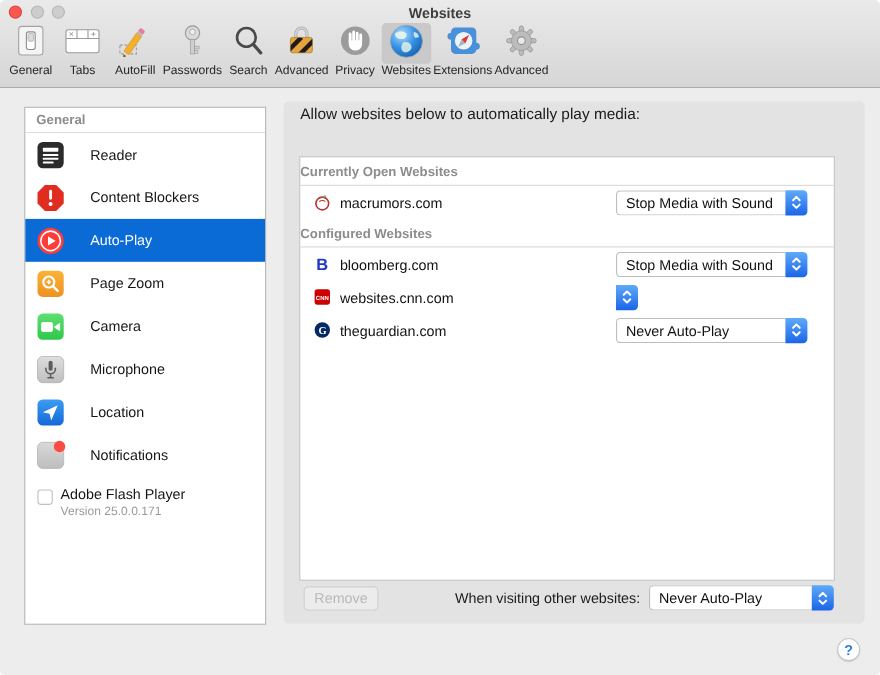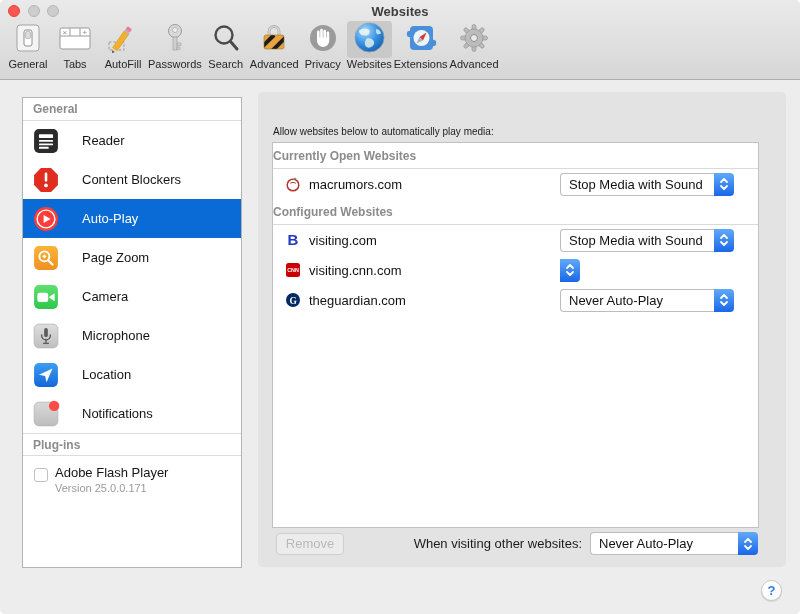--- a/index.html
+++ b/index.html
@@ -41,21 +41,21 @@
   .plugin-row { display:flex; padding:9px 0 0 11px; }
   .checkbox { width:14px; height:14px; background:#fff; border:1px solid #c0c0c0;
               border-radius:3px; margin-top:3px; flex:none; }
   .plugin-text { margin-left:7px; }
   .plugin-name { font-size:13px; color:#151515; }
   .plugin-version { font-size:11px; color:#9a9a9a; margin-top:2px; }
 
   
   .panel { position:absolute; left:258px; top:11px; width:528px; height:475px;
            background:#e3e3e3; border-radius:5px; }
-  .panel-heading { position:absolute; top:34px; left:15px; font-size:10px; color:#1b1b1b; }
+  .panel-heading { position:absolute; top:3px; left:15px; font-size:14px; color:#1b1b1b; }
   .listbox { position:absolute; left:14px; top:50px; width:487px; height:386px;
              background:#fff; border:1px solid #c2c2c2; overflow:hidden; }
   .lb-header { height:26px; display:flex; align-items:center; 
                font-size:12px; font-weight:bold; color:#8c8c8c; border-bottom:1px solid #dadada; }
   .site-row { height:30px; display:flex; align-items:center; padding:0 24px 0 12px; gap:8px; }
   .favicon { width:16px; height:16px; flex:none; }
   .site-name { flex:1; font-size:13px; color:#111; }
 
   .popup { display:flex; width:174px; height:23px; flex:none; }
   .pop-text { flex:1; background:#fff; border:1px solid #bdbdbd; border-right:none;
@@ -367,21 +367,20 @@
               <stop offset="0%" stop-color="#d9d9d9"></stop>
                   <stop offset="100%" stop-color="#bdbdbd"></stop>
                 </linearGradient>
               </defs>
             <rect x="1" y="1" width="22" height="22" rx="4.5" fill="url(#notg)" stroke="#b0b0b0" stroke-width="0.6"></rect>
             <circle cx="19.5" cy="4.5" r="4.8" fill="#fb4b43"></circle>
           </svg></span>
         <span>Notifications</span>
       </div>
 
-      <div class="side-header plugins">Plug-ins</div>
 
       <div class="plugin-row">
         <span class="checkbox"></span>
         <span class="plugin-text">
           <div class="plugin-name">Adobe Flash Player</div>
           <div class="plugin-version">Version 25.0.0.171</div>
         </span>
       </div>
     </div>
 
@@ -409,38 +408,38 @@
           </span>
         </div>
 
         <div class="lb-header">Configured Websites</div>
 
         <div class="site-row">
           <span class="favicon">
             <svg width="16" height="16" viewBox="0 0 16 16">
               <text x="8" y="13" text-anchor="middle" font-size="15" font-weight="bold" fill="#2237c6" font-family="Liberation Sans, sans-serif">B</text>
             </svg></span>
-          <span class="site-name">visiting.com</span>
+          <span class="site-name">bloomberg.com</span>
           <span class="popup">
             <span class="pop-text">Stop Media with Sound</span>
             <span class="pop-step">
               <svg width="10" height="14" viewBox="0 0 10 14">
                   <path d="M2 5 L5 2 L8 5 M2 9 L5 12 L8 9" fill="none" stroke="#fff" stroke-width="1.8" stroke-linecap="round" stroke-linejoin="round"></path>
                 </svg>
             </span>
           </span>
         </div>
 
         <div class="site-row">
           <span class="favicon">
             <svg width="16" height="16" viewBox="0 0 16 16">
               <rect x="1" y="1" width="14" height="14" rx="2.5" fill="#cc0000"></rect>
               <text x="8" y="10.3" text-anchor="middle" font-size="5.4" font-weight="bold" fill="#fff" font-family="Liberation Sans, sans-serif">CNN</text>
             </svg></span>
-          <span class="site-name">visiting.cnn.com</span>
+          <span class="site-name">websites.cnn.com</span>
           <span class="popup">
             <span class="pop-step">
               <svg width="10" height="14" viewBox="0 0 10 14">
                   <path d="M2 5 L5 2 L8 5 M2 9 L5 12 L8 9" fill="none" stroke="#fff" stroke-width="1.8" stroke-linecap="round" stroke-linejoin="round"></path>
                 </svg>
             </span>
           </span>
         </div>
 
         <div class="site-row">

